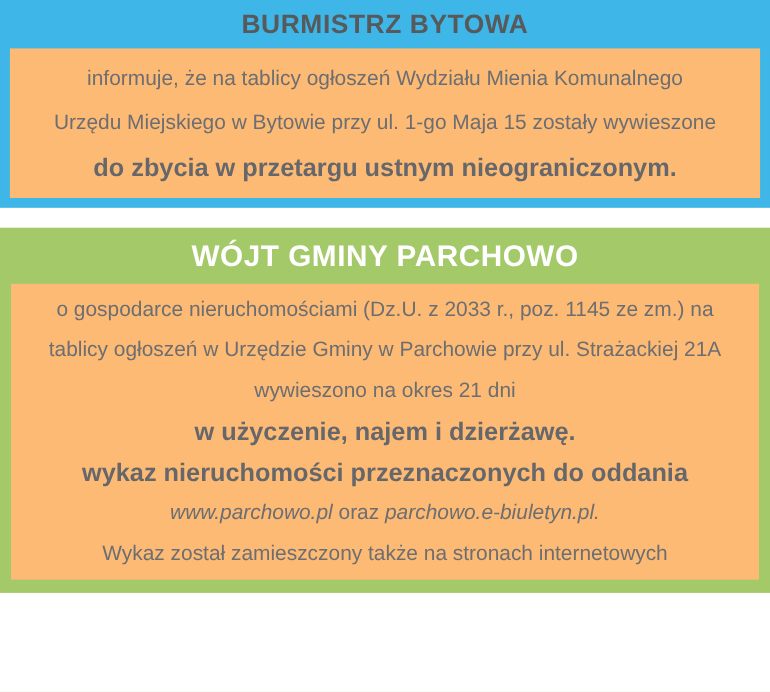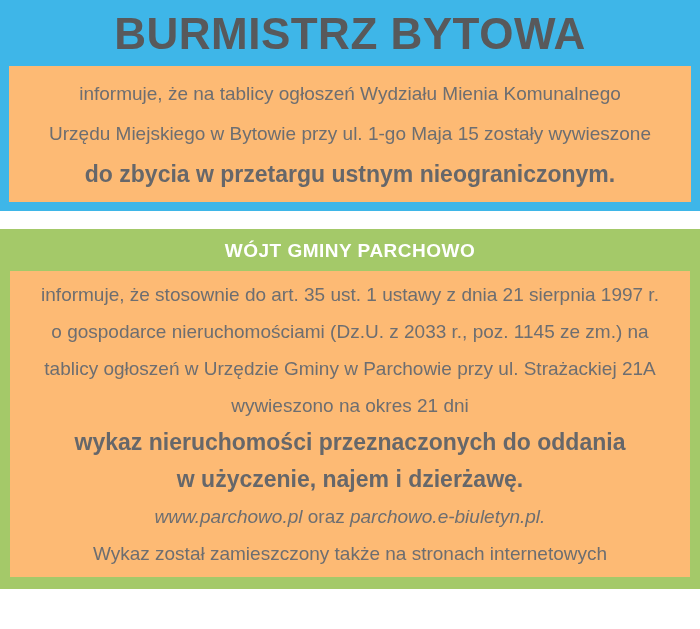--- a/index.html
+++ b/index.html
@@ -21,26 +21,26 @@
   .notice-green {
     background: var(--accent-green, #a4c969);
     padding: 0 10px 12px 10px;
   }
   .notice-title {
     text-align: center;
     font-weight: bold;
     letter-spacing: 0.5px;
   }
   .notice-cyan .notice-title {
-    font-size: 44px;
+    font-size: 24px;
     color: var(--title-dark, #58595b);
     padding: 9px 0 7px 0;
   }
   .notice-green .notice-title {
-    font-size: 19px;
+    font-size: 27px;
     color: var(--title-light, #ffffff);
     padding: 11px 0 9px 0;
   }
   .notice-body {
     background: #fdba74;
     text-align: center;
     color: var(--body-text, #6d6e71);
     font-size: 19px;
   }
   .notice-cyan .notice-body { padding: 8px 14px; }
@@ -66,26 +66,25 @@
     <p>Urzędu Miejskiego w Bytowie przy ul. 1-go Maja 15 zostały wywieszone</p>
     <p class="bold">do zbycia w przetargu ustnym nieograniczonym.</p>
   </div>
 </div>
 
 <div class="gap"></div>
 
 <div class="notice notice-green">
   <div class="notice-title">WÓJT GMINY PARCHOWO</div>
   <div class="notice-body">
-    <p>informuje, że stosownie do art. 35 ust. 1 ustawy z dnia 21 sierpnia 1997 r.</p>
     <p>o gospodarce nieruchomościami (Dz.U. z 2033 r., poz. 1145 ze zm.) na</p>
     <p>tablicy ogłoszeń w Urzędzie Gminy w Parchowie przy ul. Strażackiej 21A</p>
     <p>wywieszono na okres 21 dni</p>
+    <p class="bold">w użyczenie, najem i dzierżawę.</p>
     <p class="bold">wykaz nieruchomości przeznaczonych do oddania</p>
-    <p class="bold">w użyczenie, najem i dzierżawę.</p>
     <p>
       <span class="italic">www.parchowo.pl</span>
       <span>oraz</span>
       <span class="italic">parchowo.e-biuletyn.pl.</span>
     </p>
     <p>Wykaz został zamieszczony także na stronach internetowych</p>
   </div>
 </div>
 
 </body></html>

